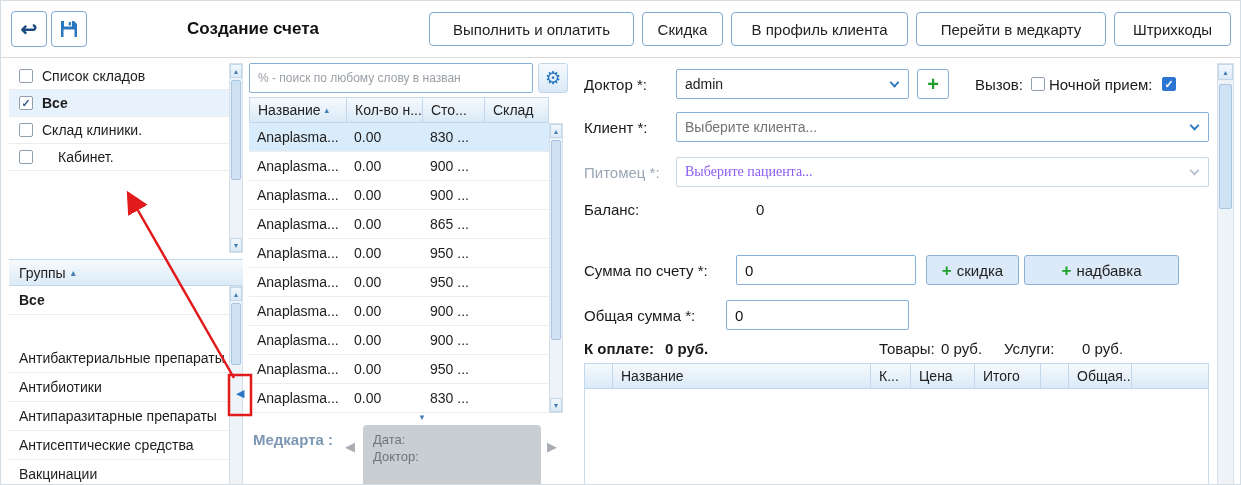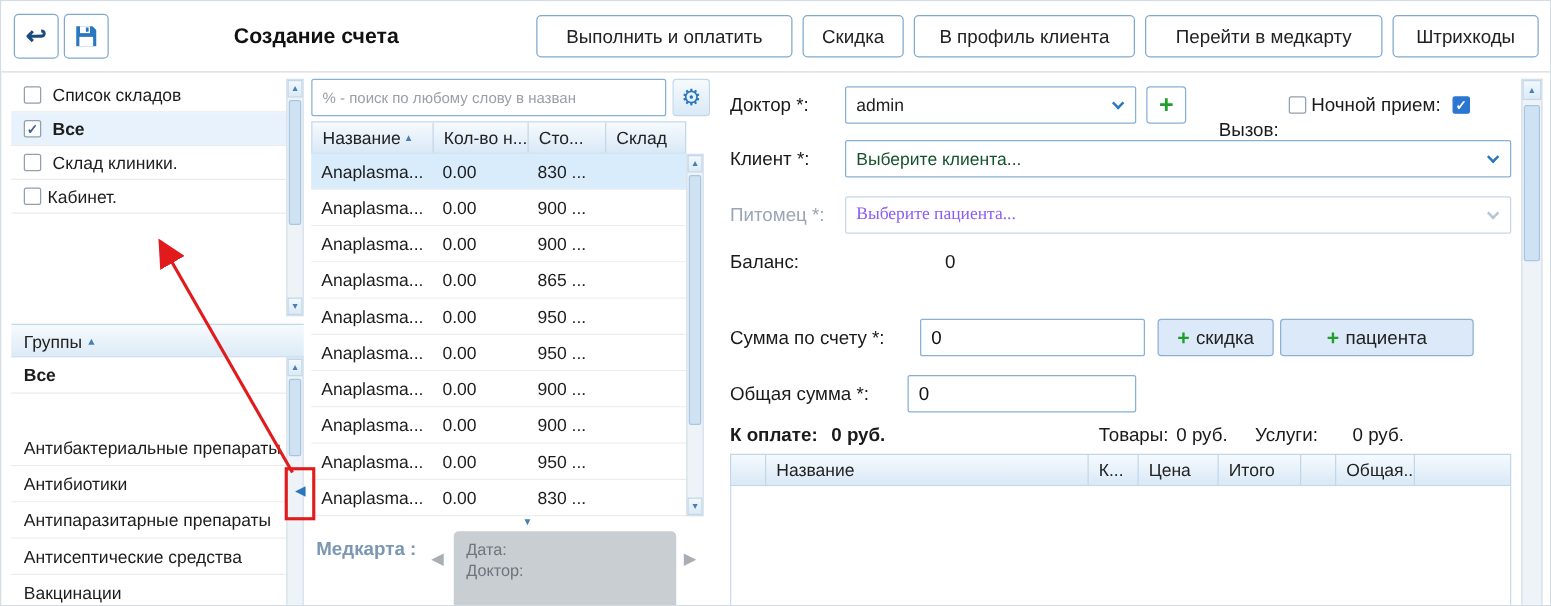--- a/index.html
+++ b/index.html
@@ -15,21 +15,21 @@
   .cb.blue { background:#2a76d2; border-color:#2a76d2; color:#fff; }
   .scroll { position:absolute; background:#eef3f8; border:1px solid #d5e0ea; }
   .sarrow { position:absolute; left:0; right:0; height:14px; background:linear-gradient(#f2f8fd,#dceaf6); border:1px solid #c2d8ea; display:flex; align-items:center; justify-content:center; font-size:7px; color:#4a7fb5; }
   .sthumb { position:absolute; left:1px; right:1px; background:#cfe2f3; border:1px solid #a8c6e2; border-radius:2px; }
   .input { position:absolute; border:1px solid #86b0d8; border-radius:2px; padding:0 8px; font-size:15px; font-family:inherit; color:#111; background:#fff; }
   .input::placeholder { color:#9aa0a6; }
   .select { position:absolute; border:1px solid #86b0d8; border-radius:2px; background:#fff; display:flex; align-items:center; padding:0 26px 0 8px; font-size:14px; overflow:hidden; white-space:nowrap; }
   .chev { position:absolute; right:10px; top:50%; width:7px; height:7px; border-right:2px solid #2a77c0; border-bottom:2px solid #2a77c0; transform:translateY(-70%) rotate(45deg); }
   .select.disabled { border-color:#c7d7e6; color:#8b5cf6;font-family:Liberation Serif, serif; }
   .select.disabled .chev { border-color:#b6c5d2; }
-  .ph { color:#14532d; }
+  .ph { color:#737373; }
   .hdr-grad { background:linear-gradient(#f6fafd,#d9e9f7); border:1px solid #c2d8ea; }
   .th { display:flex; align-items:center; padding-left:8px; border-right:1px solid #c2d8ea; height:100%; overflow:hidden; white-space:nowrap; font-size:14px; color:#222;text-align:center; }
   .prow { position:absolute; left:248px; width:300px; height:29px; display:flex; align-items:center; border-bottom:1px solid #ededed; background:#fff; font-size:14px; cursor:pointer; }
   .prow.sel { background:#d9ecfc; }
   .cell { overflow:hidden; white-space:nowrap; padding-left:8px; flex:0 0 auto; }
   .lbl { position:absolute; font-size:15px; color:#1a1a1a; white-space:nowrap; }
   .blue-btn { position:absolute; height:30px; background:#dbe9f8; border:1px solid #8cb0d4; border-radius:3px; display:flex; align-items:center; justify-content:center; font-size:15px; color:#222; cursor:pointer; }
 </style>
 </head>
 <body>
@@ -65,21 +65,21 @@
   <div class="list-item" style="left:8px;top:89px;width:220px;height:27px;gap:9px;background:#e7f2fc;font-weight:bold;">
     <div class="cb">
         <span>✓</span>
       </div>
     <span>Все</span>
   </div>
   <div class="list-item" style="left:8px;top:116px;width:220px;height:27px;gap:9px;">
     <div class="cb"></div>
     <span>Склад клиники.</span>
   </div>
-  <div class="list-item" style="left:8px;top:143px;width:220px;height:27px;gap:5px;">
+  <div class="list-item" style="left:8px;top:143px;width:220px;height:27px;gap:25px;">
     <div class="cb"></div>
     <span>Кабинет.</span>
   </div>
 
   <div class="scroll" style="left:228px;top:62px;width:14px;height:190px;">
     <div class="sarrow" style="top:0;">
         <span>▲</span>
       </div>
     <div class="sthumb" style="top:16px;height:100px;"></div>
     <div class="sarrow" style="bottom:0;">
@@ -212,21 +212,21 @@
   <div class="abs" style="left:546px;top:438px;font-size:13px;color:#a9aeb4;">▶</div>
 
   <span class="lbl" style="left:583px;top:75px;">Доктор *:</span>
   <div class="select" style="left:675px;top:68px;width:233px;height:30px;">
     <span>admin</span>
     <span class="chev"></span>
   </div>
   <div class="abs" style="left:916px;top:68px;width:32px;height:30px;border:1px solid #86b0d8;border-radius:3px;background:#fff;display:flex;align-items:center;justify-content:center;cursor:pointer;">
     <span style="color:#1f9e2c;font-weight:bold;font-size:20px;line-height:1;">+</span>
   </div>
-  <span class="lbl" style="left:974px;top:75px;margin-top:20px;">Вызов:</span>
+  <span class="lbl" style="left:974px;top:75px;">Вызов:</span>
   <div class="cb abs" style="left:1030px;top:76px;"></div>
   <span class="lbl" style="left:1048px;top:75px;">Ночной прием:</span>
   <div class="cb blue abs" style="left:1161px;top:76px;">
       <span>✓</span>
     </div>
 
   <span class="lbl" style="left:583px;top:118px;">Клиент *:</span>
   <div class="select" style="left:675px;top:111px;width:533px;height:30px;">
     <span class="ph">Выберите клиента...</span>
     <span class="chev"></span>
@@ -242,21 +242,21 @@
   <span class="lbl" style="left:755px;top:200px;">0</span>
 
   <span class="lbl" style="left:583px;top:261px;">Сумма по счету *:</span>
   <input class="input" style="left: 735px; top: 254px; width: 180px; height: 30px;" value="0">
   <div class="blue-btn" style="left:925px;top:254px;width:93px;">
     <span style="color:#1f9e2c;font-weight:bold;font-size:17px;margin-right:5px;line-height:1;">+</span>
     <span>скидка</span>
   </div>
   <div class="blue-btn" style="left:1023px;top:254px;width:155px;">
     <span style="color:#1f9e2c;font-weight:bold;font-size:17px;margin-right:5px;line-height:1;">+</span>
-    <span>пациента</span>
+    <span>надбавка</span>
   </div>
 
   <span class="lbl" style="left:583px;top:306px;">Общая сумма *:</span>
   <input class="input" style="left: 725px; top: 299px; width: 183px; height: 30px;" value="0">
 
   <span class="lbl" style="left:583px;top:339px;font-weight:bold;">К оплате:</span>
   <span class="lbl" style="left:664px;top:339px;font-weight:bold;">0 руб.</span>
   <span class="lbl" style="left:878px;top:339px;">Товары:</span>
   <span class="lbl" style="left:940px;top:339px;">0 руб.</span>
   <span class="lbl" style="left:1003px;top:339px;">Услуги:</span>

